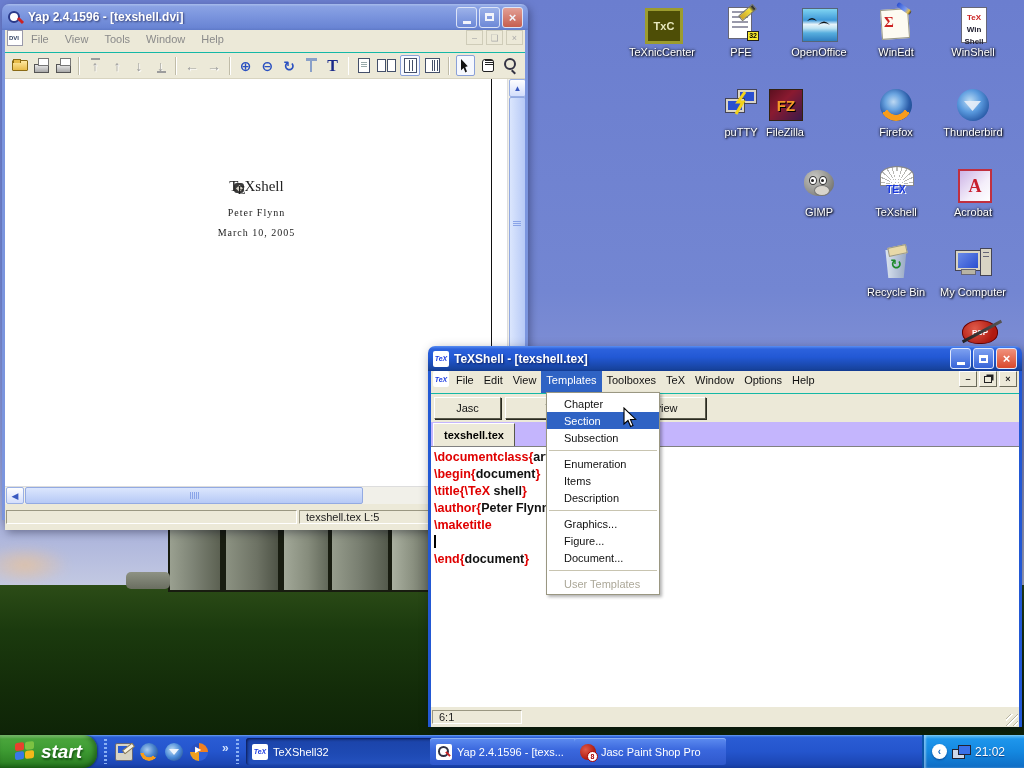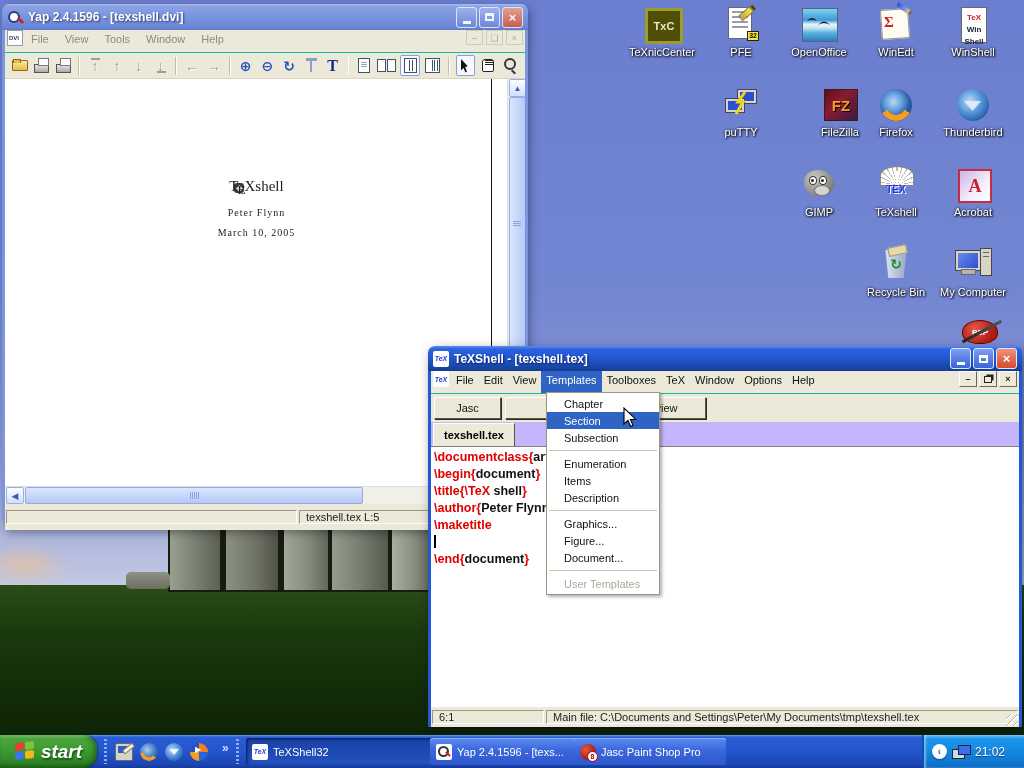--- a/index.html
+++ b/index.html
@@ -213,21 +213,21 @@
   #ts-tabbar{position:relative;height:24px;background:#c4b5fd;}
   #ts-tab{position:absolute;left:2px;top:1px;width:80px;height:22px;background:#ece9d8;border:1px solid;
      border-color:#fff #58584a #58584a #fff;font-weight:bold;font-size:11px;display:flex;align-items:center;justify-content:center;}
   #ts-editor{position:relative;height:261px;background:#fff;border-top:1px solid #808080;overflow:hidden;
      font-weight:bold;font-size:12.5px;line-height:17px;padding:2px 0 0 3px;box-sizing:border-box;}
   .eline{height:17px;white-space:pre;}
   .eline .cmd{color:#e00000;}
   .eline .txt{color:#111;}
   .caret{display:inline-block;width:1.5px;height:13px;background:#000;vertical-align:-2px;}
   #ts-status{height:20px;}
-  #ts-status .c1{width:112px;margin-left:1px;}
+  #ts-status .c1{width:90px;margin-left:1px;}
   #ts-status .c2{flex:1;margin-left:2px;margin-right:1px;}
   .grip{position:absolute;right:1px;bottom:1px;width:12px;height:12px;
      background:repeating-linear-gradient(135deg,transparent 0 3px,#b8b4a0 3px 4px,#fff 4px 5px);}
 
   
   #tmenu{position:absolute;left:546px;top:392px;width:112px;z-index:30;background:#fff;
      border:1px solid #9a9782;box-shadow:2px 2px 3px rgba(0,0,0,.3);padding:2px 0;font-size:11px;}
   .ditem{height:17px;display:flex;align-items:center;padding-left:17px;color:#111;}
   .ditem.sel{background:#2f63c4;color:#fff;}
   .ditem.dis{color:#aca899;}
@@ -369,21 +369,21 @@
       </div>
     <div class="a-mon a-putty1">
         <i></i>
       </div>
     <svg style="position:absolute;left:10px;top:4px" width="20" height="26">
         <polyline points="14,2 7,12 12,12 5,24" stroke="#f3d21a" stroke-width="3" fill="none"></polyline>
       </svg>
   </div>
   <div class="dlabel">puTTY</div>
 </div>
-<div class="dicon" style="left:802px;top:86px">
+<div class="dicon" style="left:747px;top:86px">
   <div class="dart">
       <div class="a-fz">
         <span>FZ</span>
       </div>
     </div>
   <div class="dlabel">FileZilla</div>
 </div>
 <div class="dicon" style="left:858px;top:86px">
   <div class="dart">
       <div class="a-fx"></div>
@@ -580,21 +580,20 @@
         <div class="eline"><span class="cmd">\documentclass{</span><span class="txt">article</span><span class="cmd">}</span></div>
         <div class="eline"><span class="cmd">\begin{</span><span class="txt">document</span><span class="cmd">}</span></div>
         <div class="eline"><span class="cmd">\title{\TeX</span><span class="txt"> shell</span><span class="cmd">}</span></div>
         <div class="eline"><span class="cmd">\author{</span><span class="txt">Peter Flynn</span><span class="cmd">}</span></div>
         <div class="eline"><span class="cmd">\maketitle</span></div>
         <div class="eline"><span class="caret"></span></div>
         <div class="eline"><span class="cmd">\end{</span><span class="txt">document</span><span class="cmd">}</span></div>
       </div>
     <div class="statusbar" id="ts-status">
       <span class="scell c1">6:1</span>
-      <span class="scell c2">Main file: C:\Documents and Settings\Peter\My Documents\tmp\texshell.tex</span>
       <span class="grip"></span>
     </div>
   </div>
 </div>
 
 <div id="tmenu">
     <div class="ditem">Chapter</div>
     <div class="ditem sel">Section</div>
     <div class="ditem">Subsection</div>
     <div class="dsep"></div>

